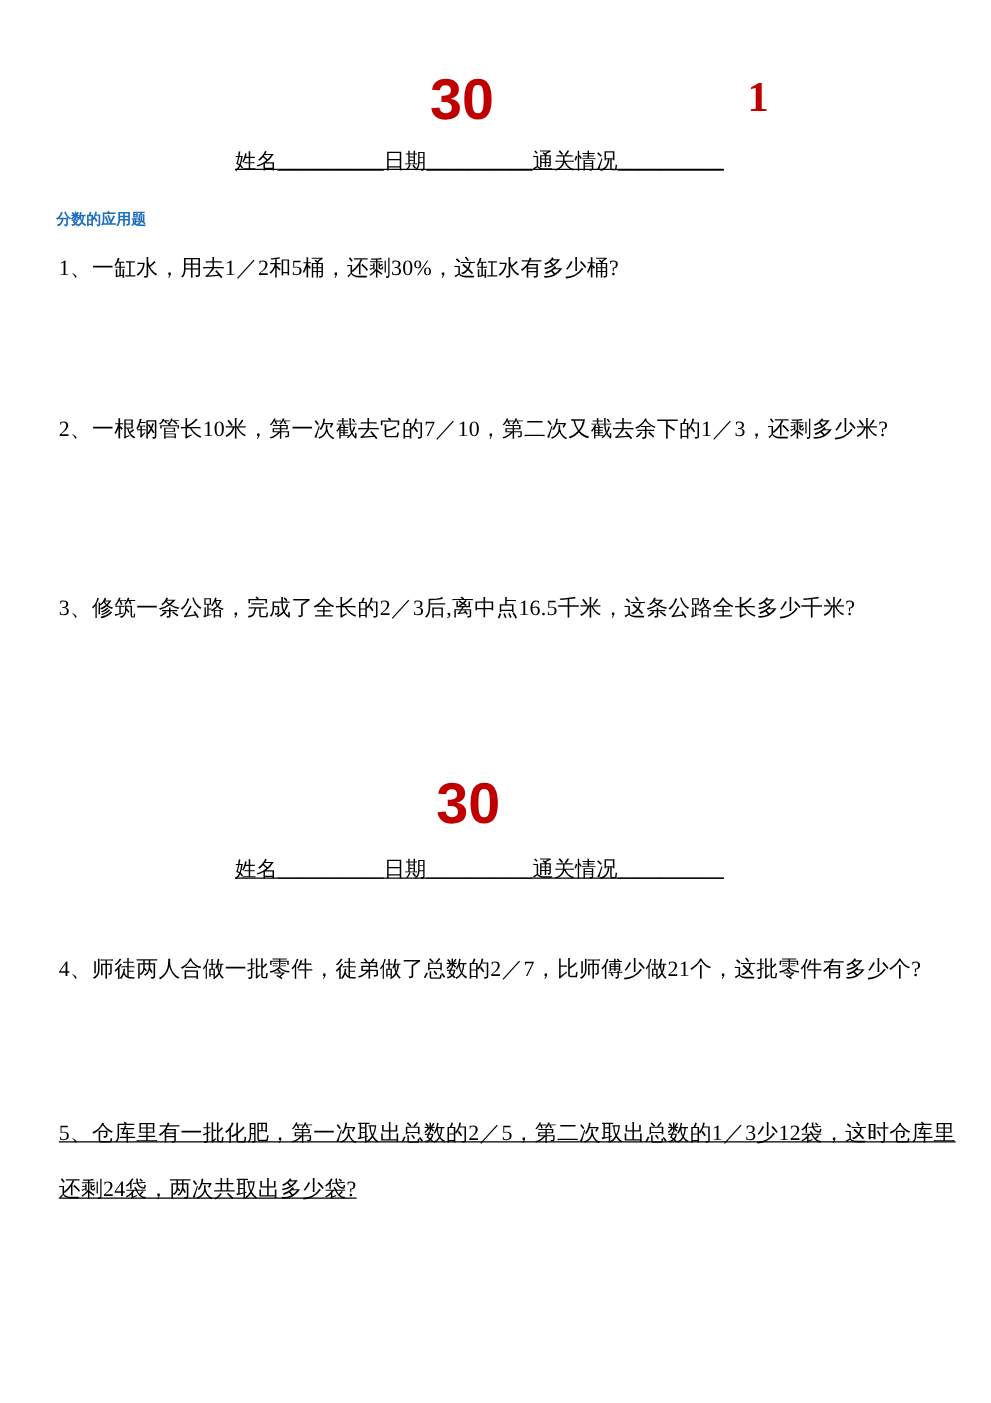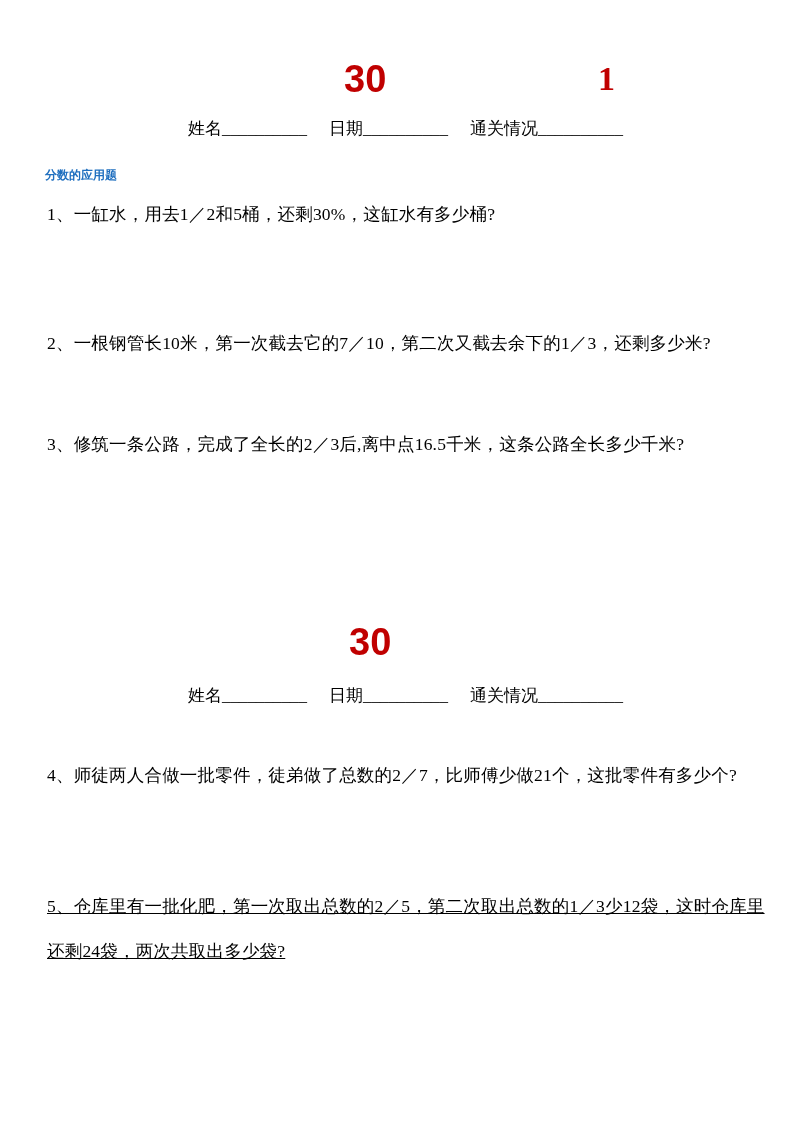--- a/index.html
+++ b/index.html
@@ -14,44 +14,45 @@
     background: #ffffff;
     font-family: "Liberation Serif", "DejaVu Serif", serif;
     color: #000000;
     overflow: hidden;
   }
   .score {
     position: absolute;
     color: #C00000;
     font-family: "Liberation Sans", "DejaVu Sans", sans-serif;
     font-weight: bold;
-    font-size: 38px;
+    font-size: 46px;
     line-height: 38px;
     white-space: nowrap;
   }
   #score1 { left: 344px; top: 60px; }
   #score2 { left: 349px; top: 623px; }
   .pagenum {
     position: absolute;
     left: 598px;
     top: 60px;
     color: #C00000;
     font-family: "Liberation Serif", "DejaVu Serif", serif;
     font-weight: bold;
     font-size: 34px;
     line-height: 38px;
   }
   .info-line {
     position: absolute;
     left: 188px;
     display: flex;
-    gap: 22px;
+    gap: 0;
     font-size: 17px;
     line-height: 24px;
     white-space: nowrap;
+    text-decoration: underline;
   }
   #info1 { top: 117px; }
   #info2 { top: 684px; }
   .info-group { white-space: nowrap; }
   .blank { letter-spacing: 0; }
   .section-title {
     position: absolute;
     left: 45px;
     top: 163px;
     color: #1F6FBF;
@@ -70,21 +71,21 @@
     letter-spacing: 0.2px;
     white-space: nowrap;
   }
   .problem.wrap {
     white-space: normal;
     width: 718px;
     line-height: 45px;
   }
   #problem-1 { top: 200px; }
   #problem-2 { top: 329px; }
-  #problem-3 { top: 430px; }
+  #problem-3 { top: 472px; }
   #problem-4 { top: 761px; }
   #problem-5 { top: 884px; text-decoration: underline; }
 </style>
 </head>
 <body>
 
 <div class="page">
 
   <div class="score" id="score1">30</div>
 

